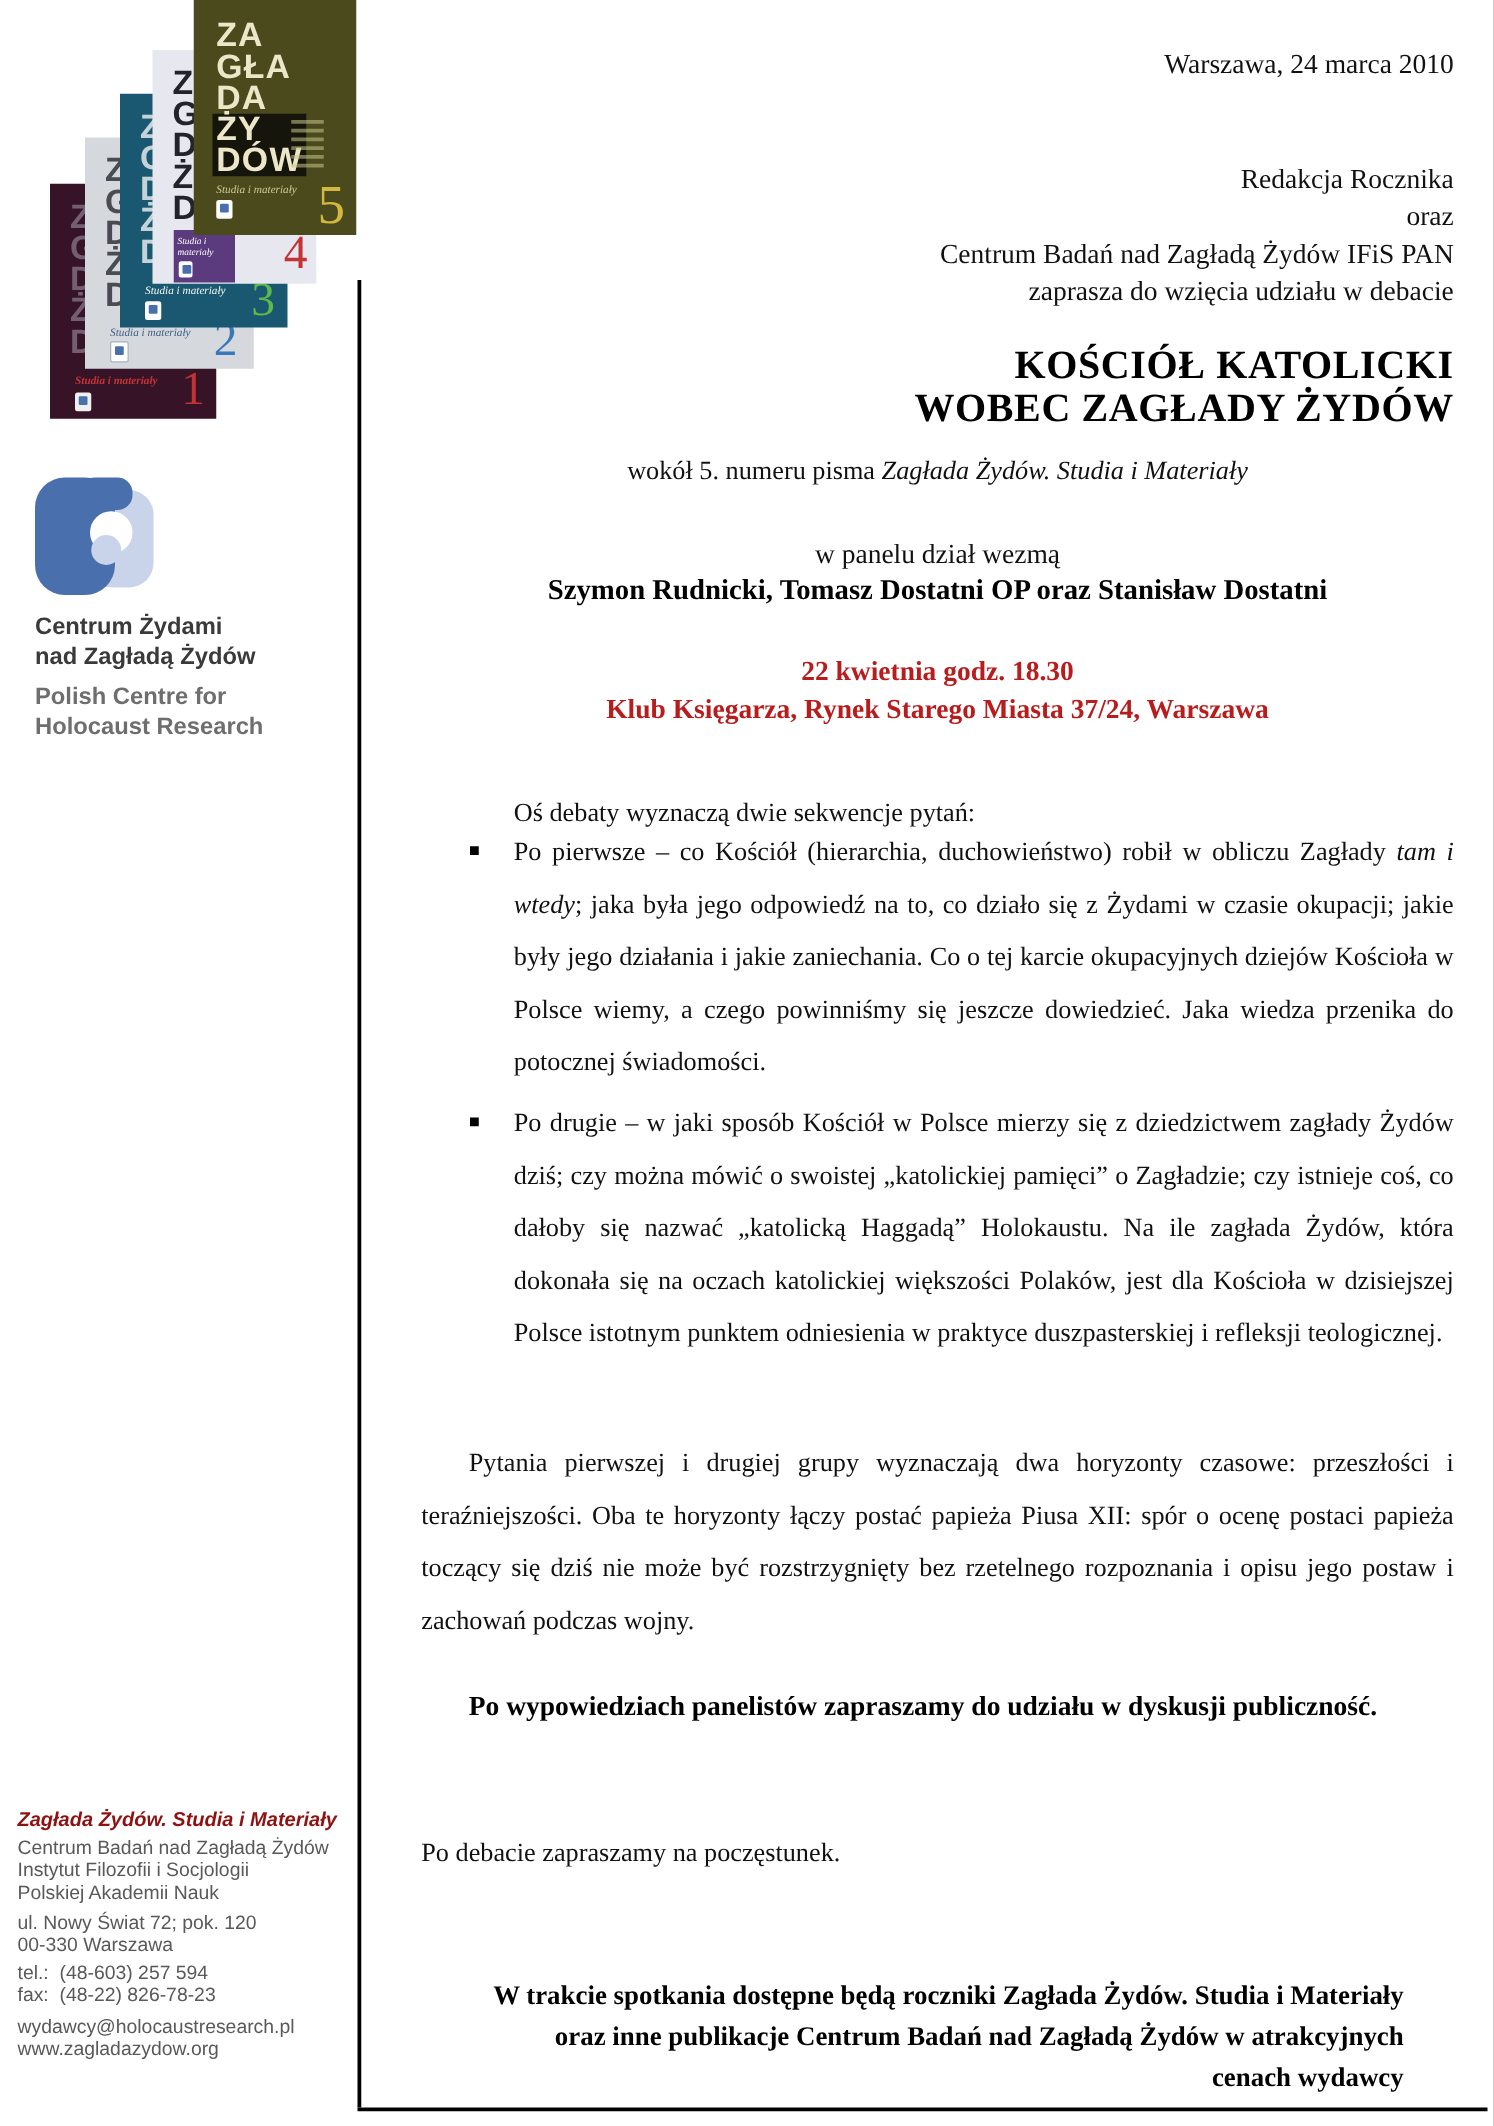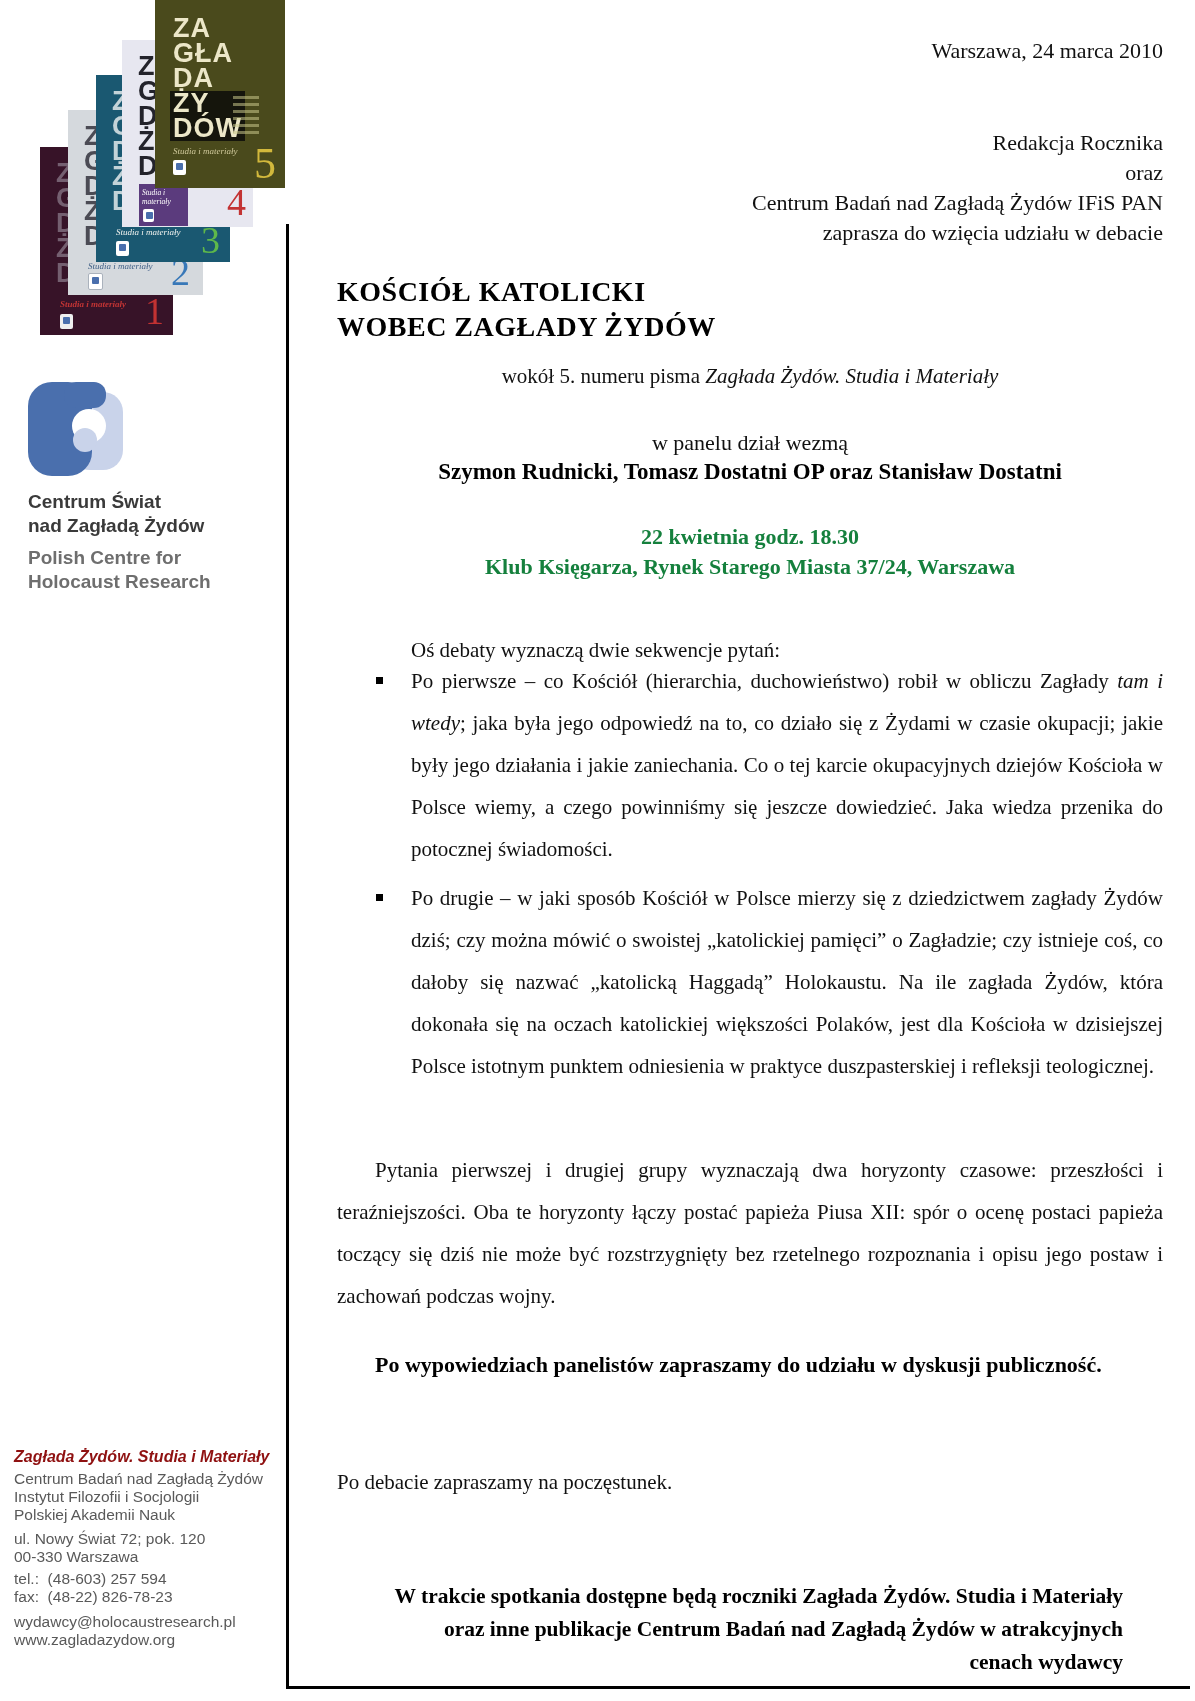--- a/index.html
+++ b/index.html
@@ -73,27 +73,27 @@
   .addr  { top:1530px; }
   .phones{ top:1570px; }
   .net   { top:1613px; }
 
   
   .main { position:absolute; left:337px; top:0; width:826px; height:1701px; }
   .main > div { position:absolute; }
 
   .date      { top:38px;  left:0; width:100%; text-align:right; font-size:22px; }
   .invite    { top:128px; left:0; width:100%; text-align:right; font-size:22px; line-height:30px; }
-  .title     { top:274px; left:0; width:100%; text-align:left; font-weight:bold; font-size:28px;
+  .title     { top:274px; left:0; width:100%; text-align:right; font-weight:bold; font-size:32px;
                line-height:35px; letter-spacing:0.5px; color:#000; }
   .subtitle  { top:364px; left:0; width:100%; text-align:center; font-size:21px; }
   .panel-intro{ top:430px; left:0; width:100%; text-align:center; font-size:22px; }
   .panelists { top:459px; left:0; width:100%; text-align:center; font-weight:bold; font-size:23px; color:#000; }
   .when      { top:522px; left:0; width:100%; text-align:center; font-weight:bold; font-size:22px;
-               line-height:30px; color:#15803d; }
+               line-height:30px; color:#b91c1c; }
 
   .lead      { top:638px; left:74px; font-size:21px; }
   .bullet    { left:0; width:100%; }
   .bullet1   { top:660px; }
   .bullet2   { top:877px; }
   .marker    { position:absolute; left:39px; top:17px; width:7px; height:7px; background:#000; }
   .btext     { margin-left:74px; width:752px; text-align:justify; font-size:21px; line-height:42px; }
 
   .para      { top:1149px; left:0; width:100%; text-align:justify; text-indent:38px;
                font-size:21px; line-height:42px; }
@@ -203,21 +203,21 @@
   <div class="org-logo">
     <svg width="95" height="100" viewBox="0 0 95 100" xmlns="http://www.w3.org/2000/svg">
       <rect x="42" y="14" width="53" height="78" rx="20" fill="#c9d3ea"></rect>
       <rect x="0" y="4" width="64" height="94" rx="24" fill="#4a6fad"></rect>
       <rect x="36" y="4" width="42" height="26" rx="12" fill="#4a6fad"></rect>
       <circle cx="61" cy="48" r="17" fill="#ffffff"></circle>
       <circle cx="57" cy="62" r="12" fill="#c9d3ea"></circle>
     </svg>
   </div>
   <div class="org-pl">
-    <div>Centrum Świat</div>
+    <div>Centrum Żydami</div>
     <div>nad Zagładą Żydów</div>
   </div>
   <div class="org-en">
     <div>Polish Centre for</div>
     <div>Holocaust Research</div>
   </div>
 
   <div class="journal-red">Zagłada Żydów. Studia i Materiały</div>
   <div class="contact aff">
     <div>Centrum Badań nad Zagładą Żydów</div>

